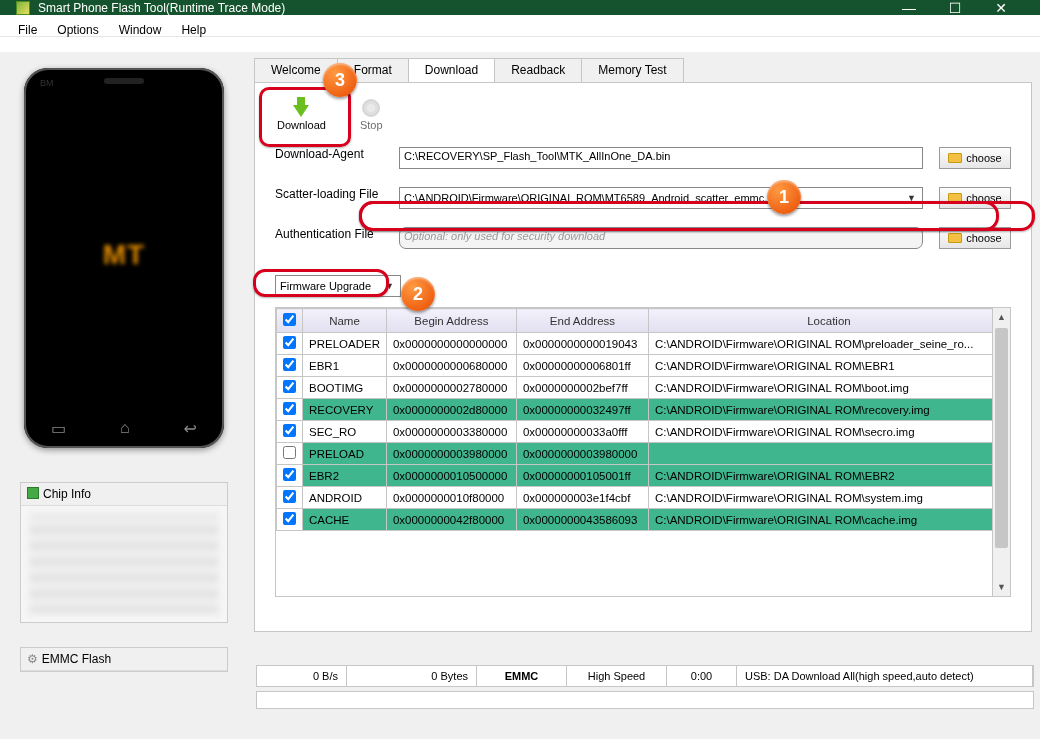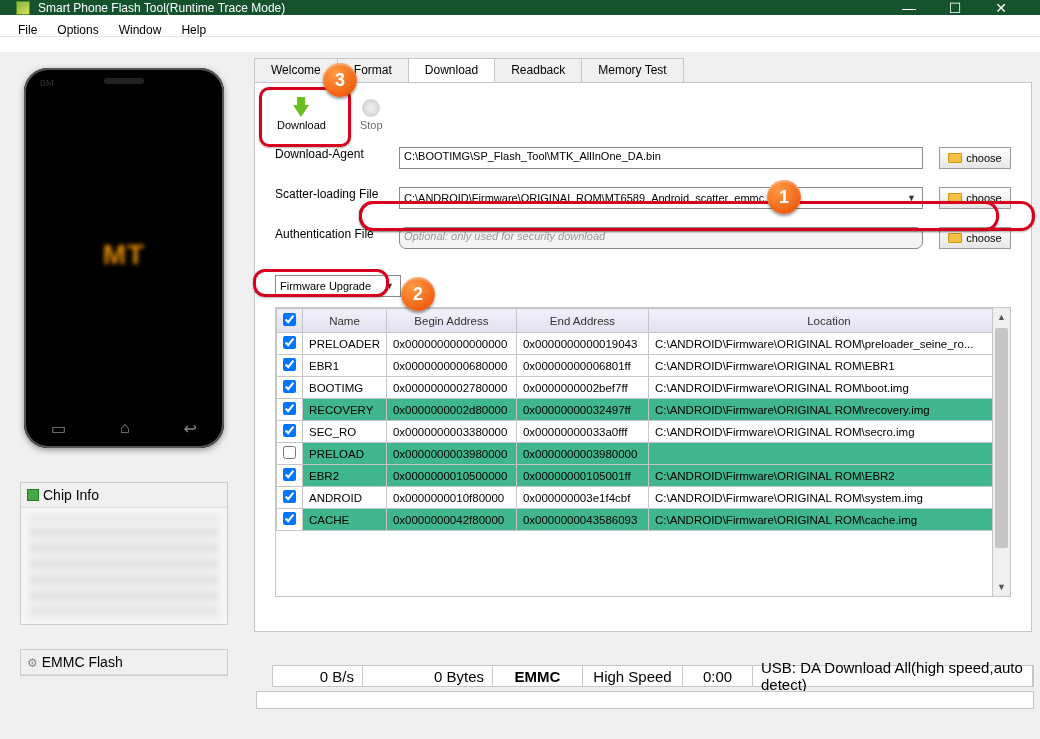--- a/index.html
+++ b/index.html
@@ -20,21 +20,21 @@
 
 .left { width: 248px; padding: 6px 20px; display: flex; flex-direction: column; gap: 24px; }
 .phone-frame { width: 200px; height: 380px; background: #000; border-radius: 24px; margin: 10px auto; position: relative; box-shadow: 0 0 0 2px #555 inset, 0 2px 6px rgba(0,0,0,0.4); }
 .phone-screen { position: absolute; left: 14px; right: 14px; top: 38px; bottom: 44px; background: #000; display: flex; align-items: center; justify-content: center; }
 .phone-text { font-size: 28px; font-weight: 700; color: #e08a00; letter-spacing: 1px; filter: blur(2px); }
 .phone-top { position: absolute; top: 10px; left: 50%; transform: translateX(-50%); width: 40px; height: 6px; background: #222; border-radius: 3px; }
 .phone-bm { position:absolute; top:10px; left:16px; color:#333; font-size:9px; }
 .phone-btns { position: absolute; bottom: 10px; left: 0; right: 0; display: flex; justify-content: space-around; color: #888; font-size: 16px; }
 
 .panel { background: #f0f0f0; border: 1px solid #ccc; }
-.panel-h { padding: 4px 6px; font-size: 14px; display: flex; align-items: center; gap: 4px; border-bottom: 1px solid #ddd; }
+.panel-h { padding: 4px 6px; font-size: 12px; display: flex; gap: 4px; border-bottom: 1px solid #ddd; }
 .chip-icon { width: 12px; height: 12px; background: #44aa44; border: 1px solid #2a7a2a; }
 .gear-icon::before { content:"⚙"; color:#888; font-size:12px;}
 .panel-body { padding: 8px; min-height: 110px; background: #f6f6f6; }
 .blur-block { background: repeating-linear-gradient(0deg,#e4e4e4,#e4e4e4 8px,#efefef 8px,#efefef 16px); filter: blur(3px); height: 100px; }
 
 
 .right { flex: 1; position: relative; padding: 6px 6px 0 0; }
 .tabs-wrap { background: #f0f0f0; border: 0; }
 .tabs { display: flex; font-size: 12px; height: 24px; margin-left: 6px; }
 .tab { padding: 4px 16px; border: 1px solid #c6c6c6; border-bottom: none; background: #f0f0f0; margin-right: -1px; cursor: default; }
@@ -69,21 +69,21 @@
 .tbl input[type=checkbox]{ width:13px; height:13px;}
 .scroll-col { position:absolute; right:0; top:0; bottom:0; width:18px; background:#f0f0f0; border-left:1px solid #c6c6c6;}
 .scroll-thumb{ position:absolute; top:20px; left:2px; right:2px; height:220px; background:#c6c6c6; border-radius:2px;}
 .scroll-arrow{position:absolute; left:0; right:0; height:18px; display:flex; align-items:center; justify-content:center; font-size:9px; color:#555;}
 
 
 .hl { position: absolute; border: 3px solid #d6001c; border-radius: 10px; pointer-events: none; box-shadow: 0 1px 2px rgba(0,0,0,0.3);}
 .badge { position: absolute; width: 34px; height: 34px; background: radial-gradient(circle at 35% 30%, #ff9a42, #e84a00); border-radius: 50%; color:#fff; font-weight:700; font-size:18px; display:flex; align-items:center; justify-content:center; box-shadow: 0 2px 3px rgba(0,0,0,0.4), inset 0 2px 2px rgba(255,255,255,0.4);}
 
 
-.status { position: absolute; left: 256px; right: 6px; bottom: 52px; height: 22px; border: 1px solid #c6c6c6; background:#fff; display:flex; font-size:15px;margin-left:16px;}
+.status { position: absolute; left: 256px; right: 6px; bottom: 52px; height: 22px; border: 1px solid #c6c6c6; background:#fff; display:flex; font-size:11px;}
 .status .cell{ border-right:1px solid #c6c6c6; padding:3px 8px; display:flex; align-items:center; justify-content:center;}
 .progress{ position:absolute; left:256px; right:6px; bottom: 30px; height:18px; border:1px solid #c6c6c6; background:#fff;}
 
 </style>
 </head>
 <body>
 
 <div class="titlebar">
   <div class="app-icon"></div>
   <div class="title">Smart Phone Flash Tool(Runtime Trace Mode)</div>
@@ -152,21 +152,21 @@
           </div>
           <div class="tb-btn" style="opacity:0.6">
             <div class="stop-ico"></div>
             <span>Stop</span>
           </div>
         </div>
 
         <div class="file-rows">
           <div class="file-row">
             <div class="file-label">Download-Agent</div>
-            <div class="file-input">C:\BOOTIMG\SP_Flash_Tool\MTK_AllInOne_DA.bin</div>
+            <div class="file-input">C:\RECOVERY\SP_Flash_Tool\MTK_AllInOne_DA.bin</div>
             <div class="choose-btn">
                 <span class="folder-ico"></span>
                 <span>choose</span>
               </div>
           </div>
           <div class="file-row">
             <div class="file-label">Scatter-loading File</div>
             <div class="file-input combo">
                 <span>C:\ANDROID\Firmware\ORIGINAL ROM\MT6589_Android_scatter_emmc.txt</span>
                 <span class="combo-arrow">▼</span>

